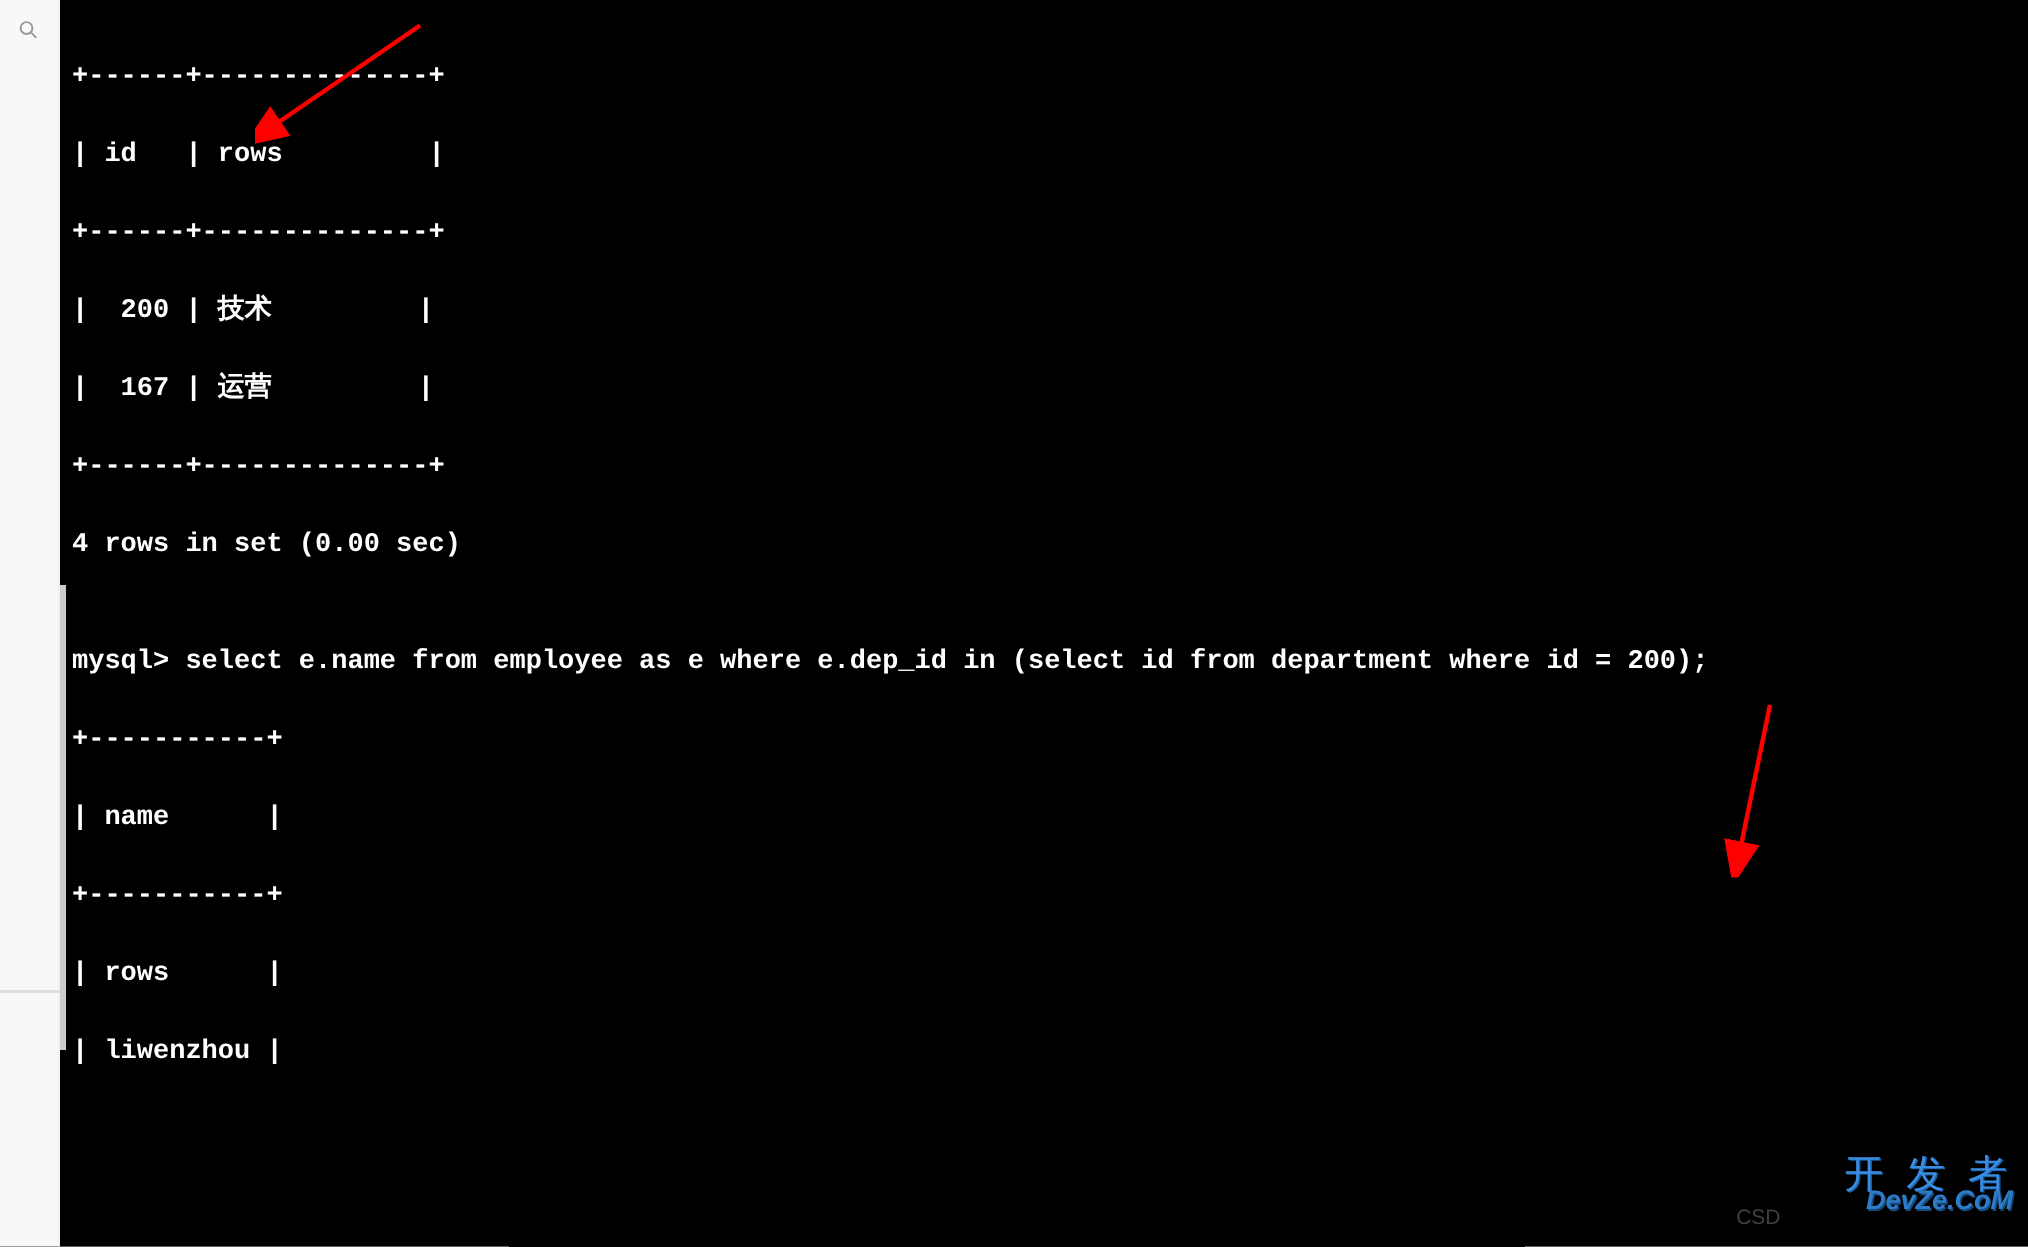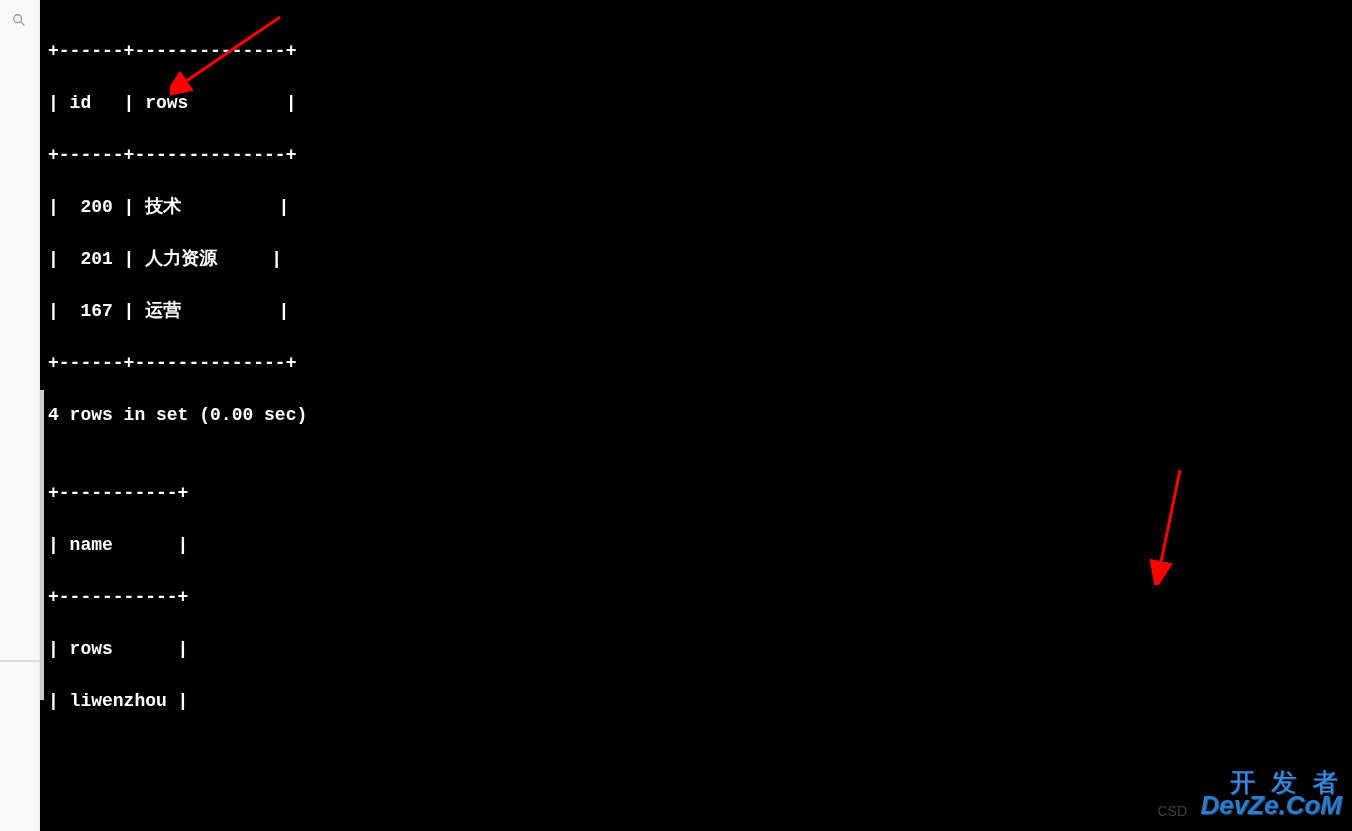--- a/index.html
+++ b/index.html
@@ -91,21 +91,21 @@
       letter-spacing: 4px;
       font-weight: 400;
       text-shadow: 1px 1px 0 #1a5a9e;
     }
     .watermark-bottom {
       position: absolute;
       right: 10px;
       top: 790px;
       color: #2e7cc9;
       font-family: Arial, sans-serif;
-      font-size: 26px;
+      font-size: 18px;
       font-style: italic;
       font-weight: bold;
       text-shadow: 1px 1px 0 #154a7a;
     }
     .watermark-csdn {
       position: absolute;
       right: 165px;
       bottom: 12px;
       color: rgba(180,180,180,0.35);
       font-family: Liberation Sans, sans-serif;
@@ -123,25 +123,25 @@
     </svg>
   </span>
   <div class="left-divider"></div>
 </div>
 
 <div class="terminal">
 <span class="line">+------+--------------+</span>
 <span class="line">| id   | rows         |</span>
 <span class="line">+------+--------------+</span>
 <span class="line">|  200 | 技术         |</span>
-<span class="line">|  201 | 人力资源     |</span>
 <span class="line">|  167 | 运营         |</span>
 <span class="line">+------+--------------+</span>
 <span class="line">4 rows in set (0.00 sec)</span>
 <span class="line"></span>
+<span class="line">mysql&gt; select e.name from employee as e where e.dep_id in (select id from department where id = 200);</span>
 <span class="line">+-----------+</span>
 <span class="line">| name      |</span>
 <span class="line">+-----------+</span>
 <span class="line">| rows      |</span>
 <span class="line">| liwenzhou |</span>
 
 
 <span class="line"></span>
 
 

